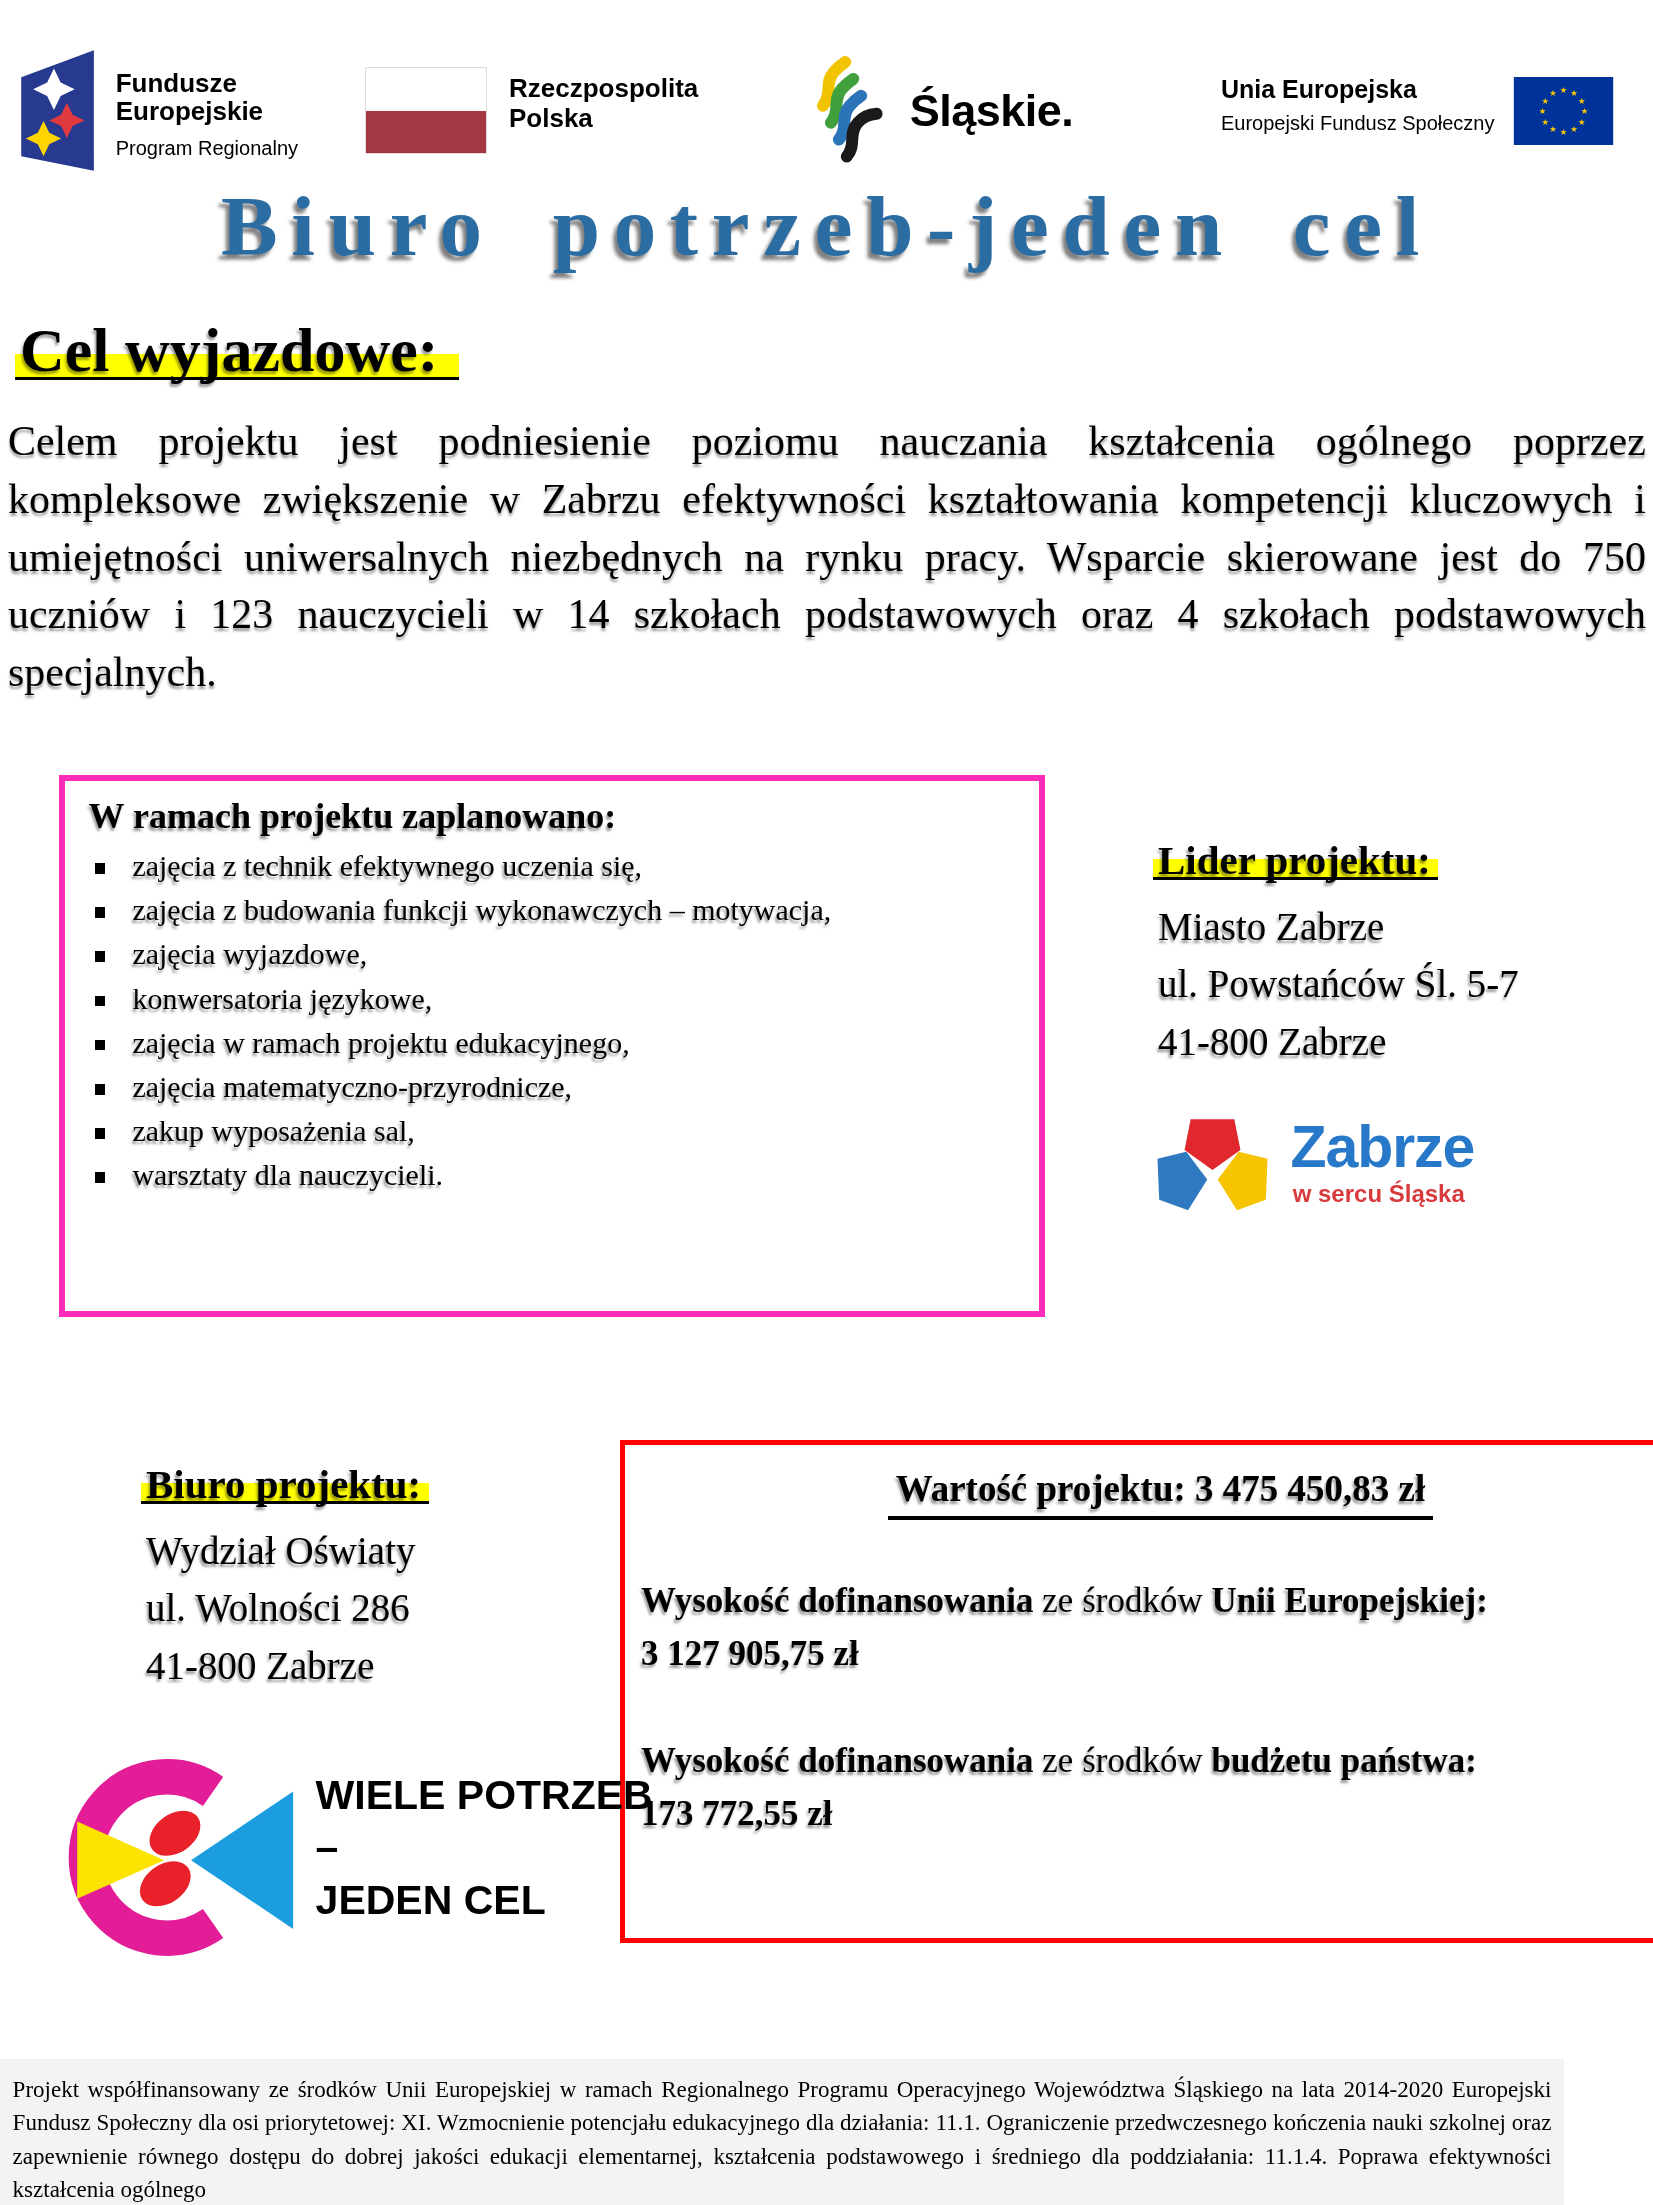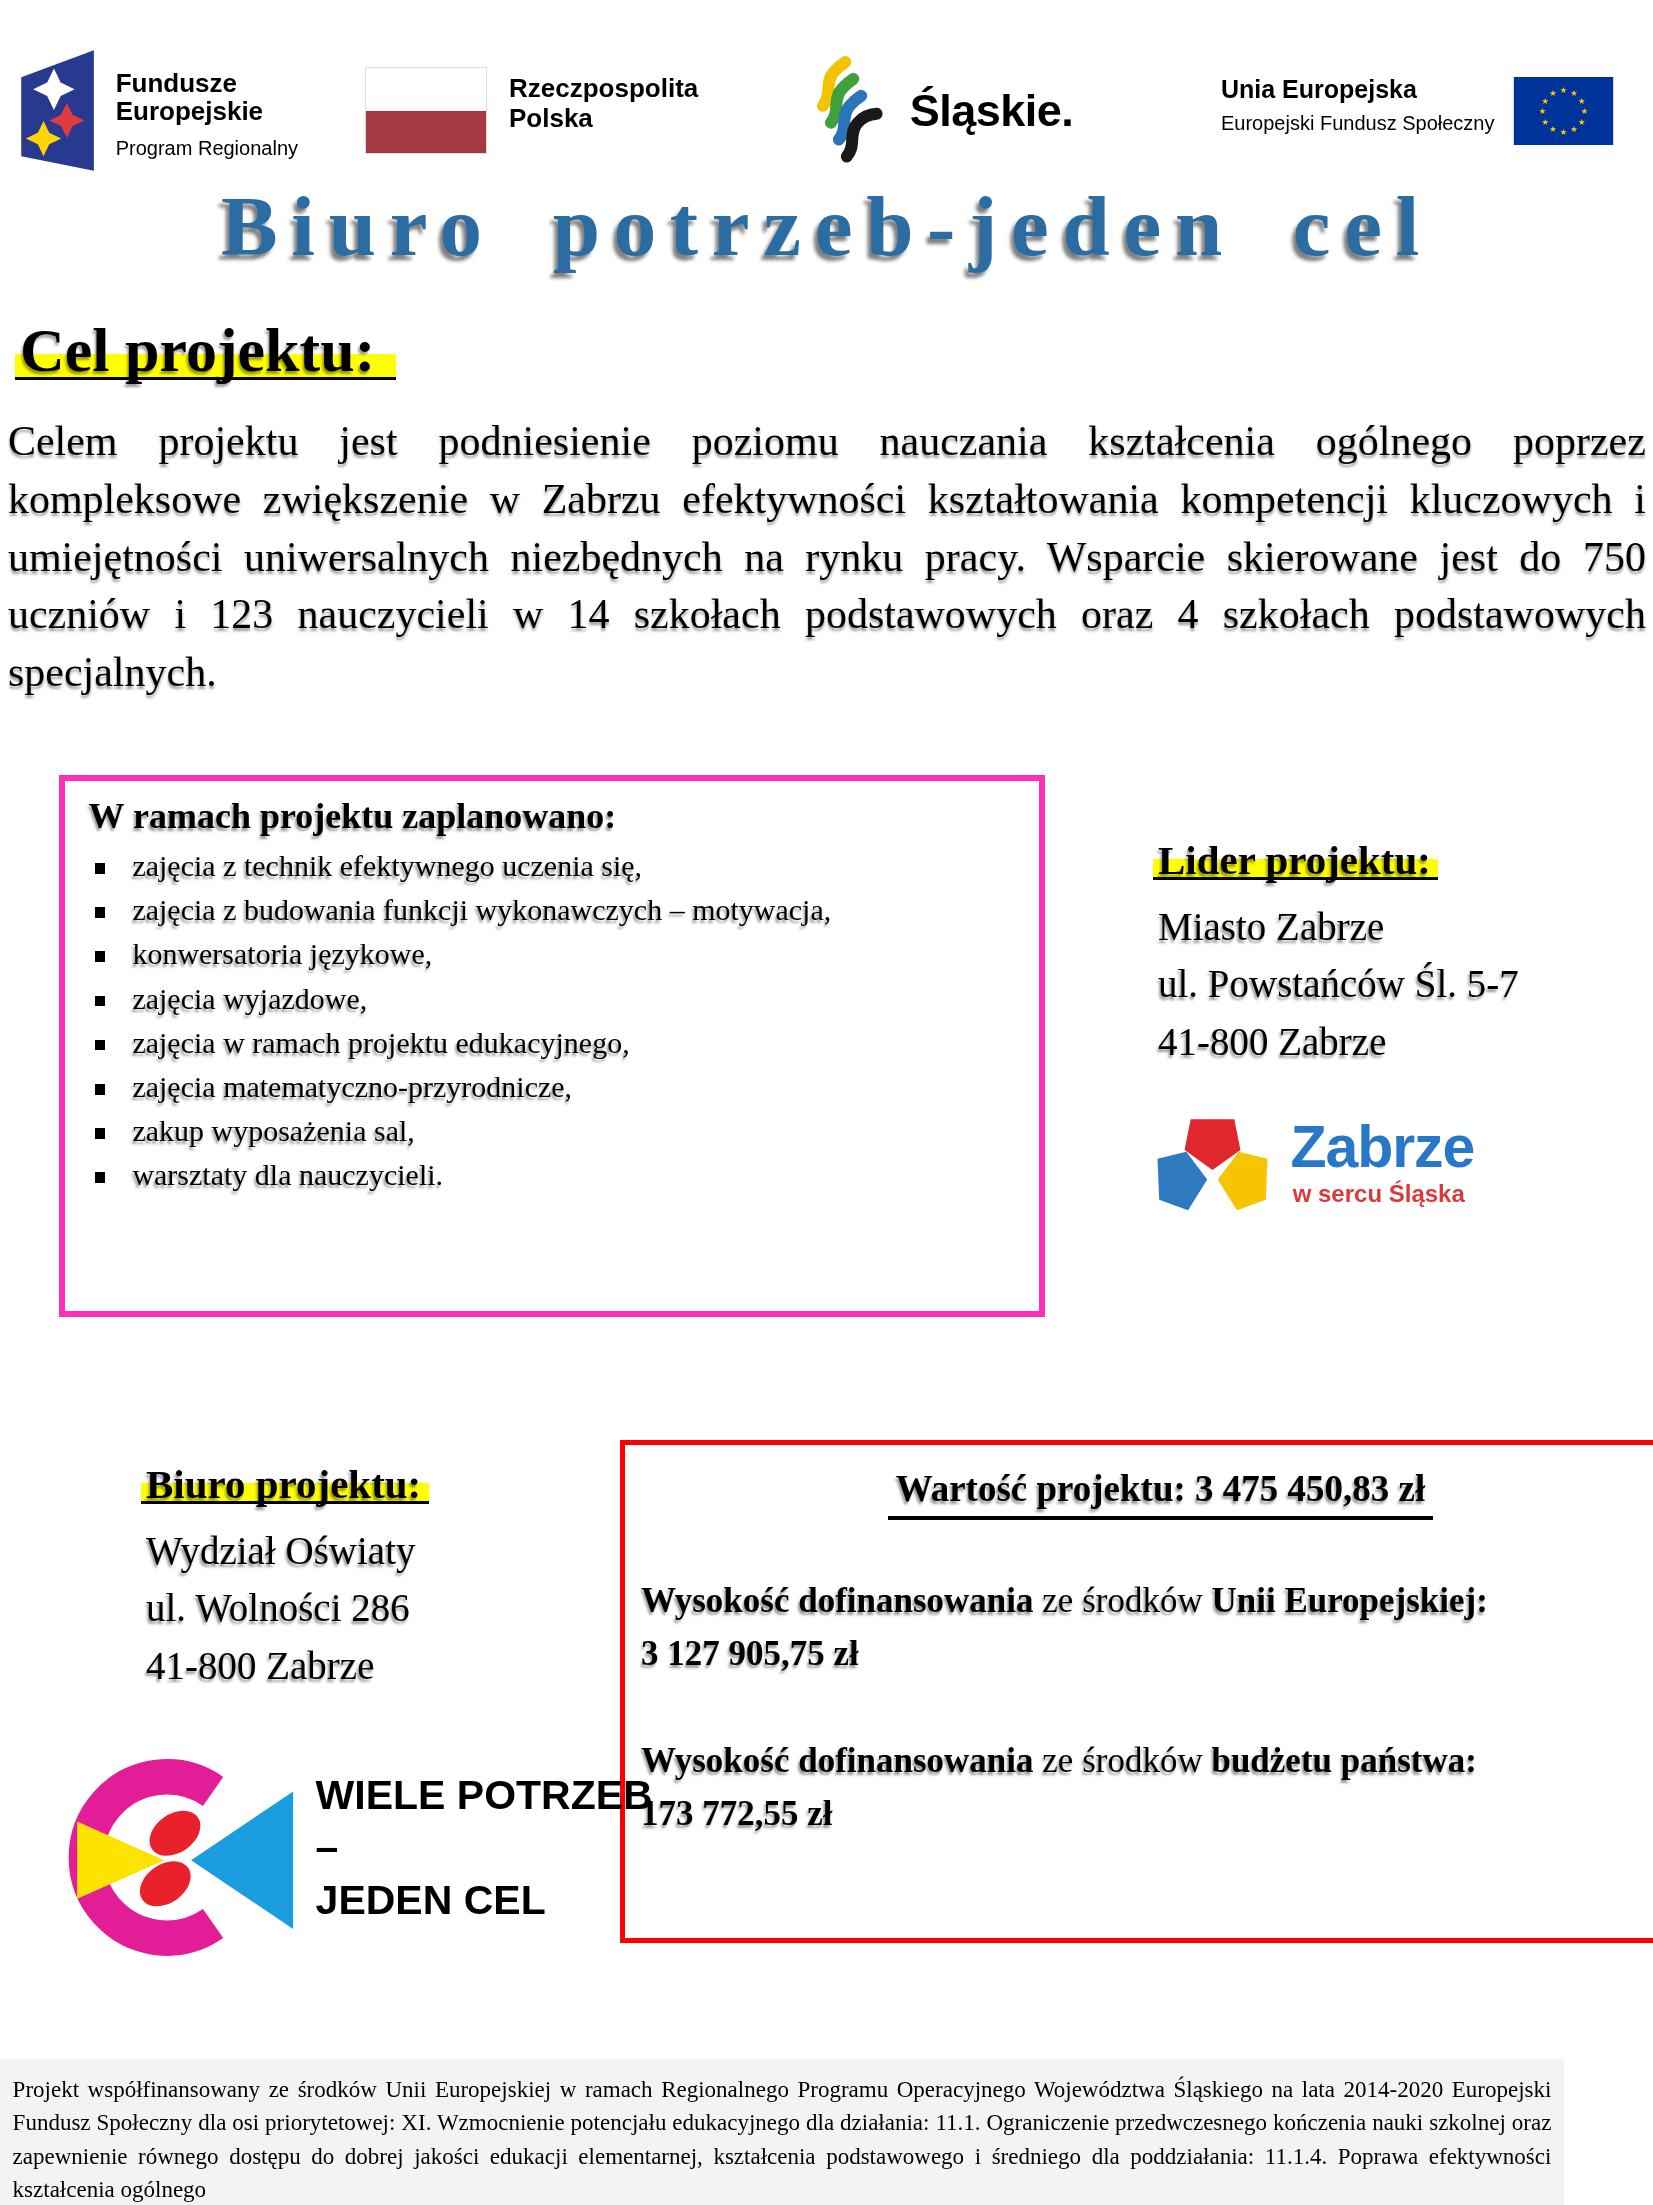--- a/index.html
+++ b/index.html
@@ -162,42 +162,42 @@
           <text x="75" y="36">★</text>
       </g>
     </svg>
   </div>
 
 </div>
 
 <div class="main-title">Biuro potrzeb-jeden cel</div>
 
 <div class="goal-head sh">
-  <span class="marker"><span class="mk-bar"></span><span class="mk-txt">Cel projektu:</span></span>
+  <span class="marker"><span class="mk-bar"></span><span class="mk-txt">Cel wyjazdowe:</span></span>
 </div>
 <div class="goal-text">Celem projektu jest podniesienie poziomu nauczania kształcenia ogólnego poprzez kompleksowe zwiększenie w Zabrzu efektywności kształtowania kompetencji kluczowych i umiejętności uniwersalnych niezbędnych na rynku pracy. Wsparcie skierowane jest do 750 uczniów i 123 nauczycieli w 14 szkołach podstawowych oraz 4 szkołach podstawowych specjalnych.</div>
 
 <div class="planned-box">
   <div class="planned-head sh">W ramach projektu zaplanowano:</div>
   <ul class="planned-list sh">
     <li>
         <span class="bullet-sq"></span>
         <span class="txt">zajęcia z technik efektywnego uczenia się,</span>
       </li>
     <li>
         <span class="bullet-sq"></span>
         <span class="txt">zajęcia z budowania funkcji wykonawczych – motywacja,</span>
       </li>
     <li>
         <span class="bullet-sq"></span>
+        <span class="txt">zajęcia wyjazdowe,</span>
+      </li>
+    <li>
+        <span class="bullet-sq"></span>
         <span class="txt">konwersatoria językowe,</span>
-      </li>
-    <li>
-        <span class="bullet-sq"></span>
-        <span class="txt">zajęcia wyjazdowe,</span>
       </li>
     <li>
         <span class="bullet-sq"></span>
         <span class="txt">zajęcia w ramach projektu edukacyjnego,</span>
       </li>
     <li>
         <span class="bullet-sq"></span>
         <span class="txt">zajęcia matematyczno-przyrodnicze,</span>
       </li>
     <li>

